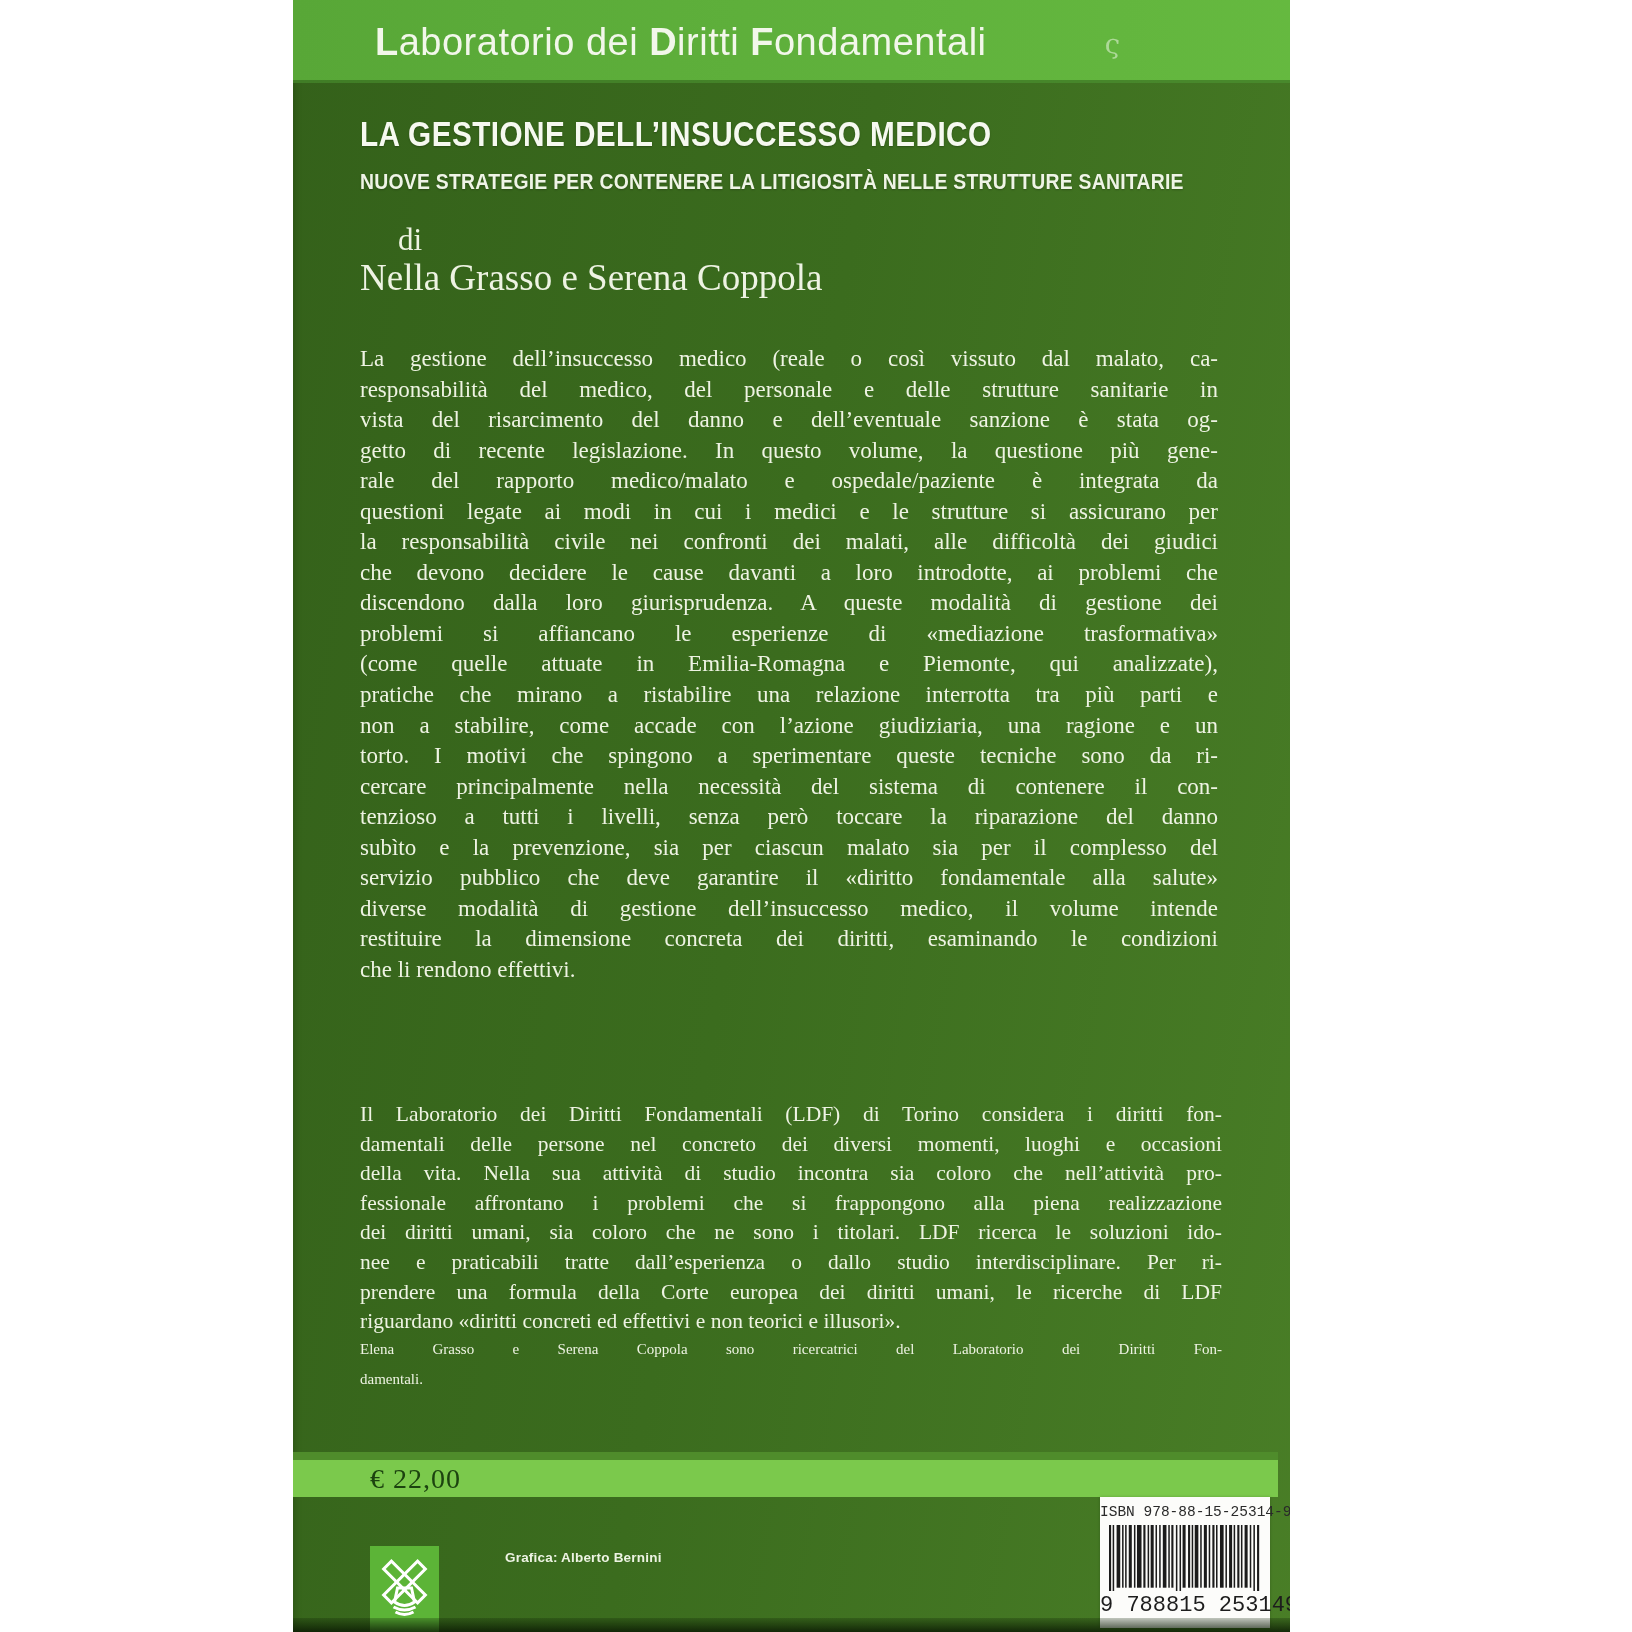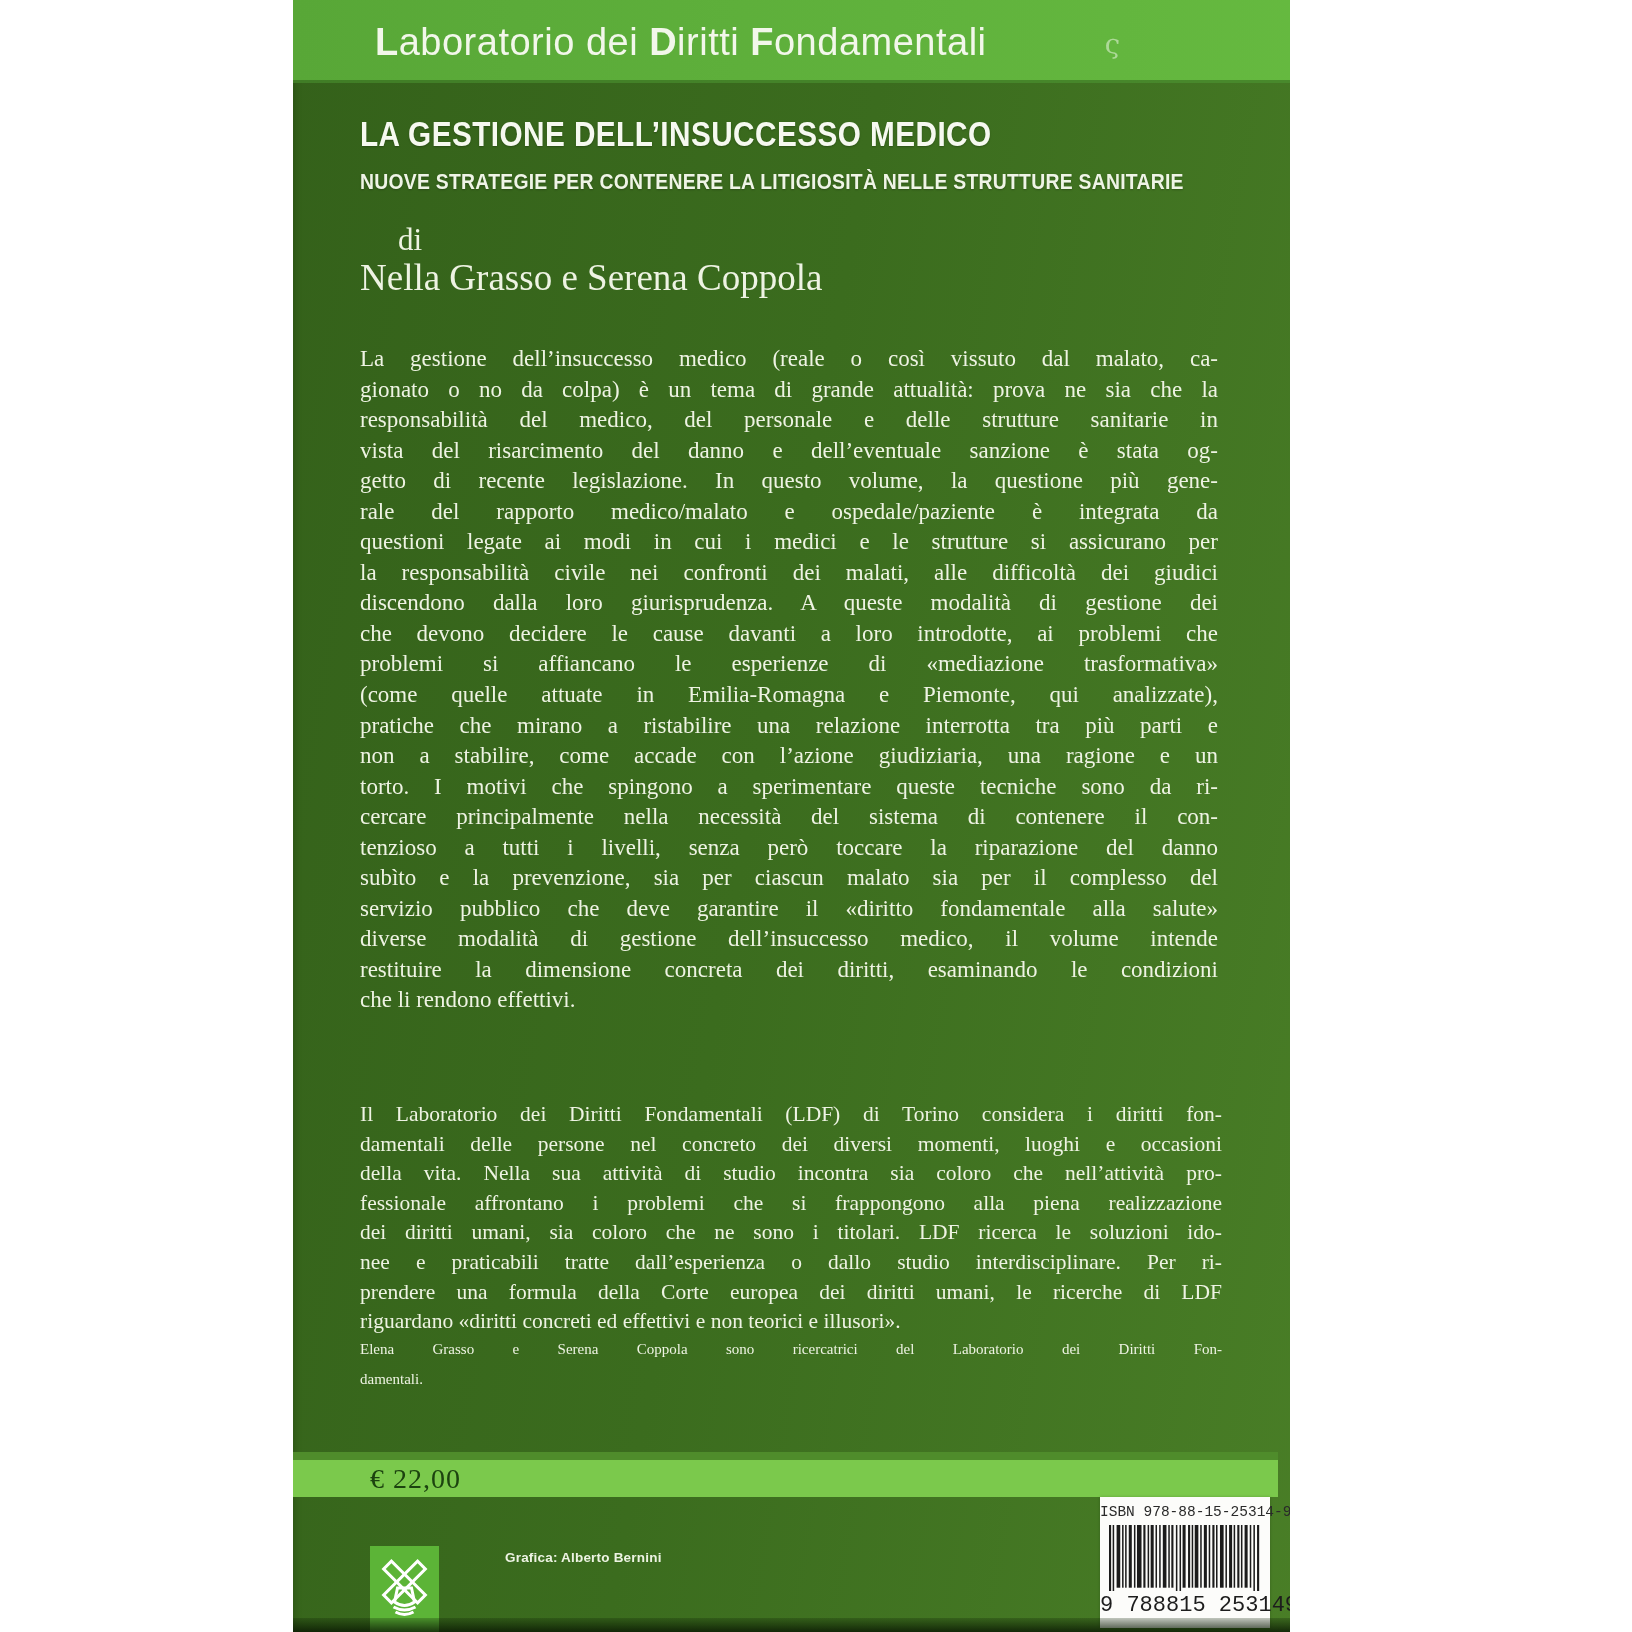--- a/index.html
+++ b/index.html
@@ -67,29 +67,28 @@
       <div class="smudge">ς</div>
     </div>
 
     <div class="title">LA GESTIONE DELL’INSUCCESSO MEDICO</div>
     <div class="subtitle">NUOVE STRATEGIE PER CONTENERE LA LITIGIOSITÀ NELLE STRUTTURE SANITARIE</div>
     <div class="byline">di</div>
     <div class="authors">Nella Grasso e Serena Coppola</div>
 
     <div class="synopsis">
         <div class="jline">La gestione dell’insuccesso medico (reale o così vissuto dal malato, ca-</div>
-        <div class="jline">gionato o no da colpa) è un tema di grande attualità: prova ne sia che la</div>
         <div class="jline">responsabilità del medico, del personale e delle strutture sanitarie in</div>
         <div class="jline">vista del risarcimento del danno e dell’eventuale sanzione è stata og-</div>
         <div class="jline">getto di recente legislazione. In questo volume, la questione più gene-</div>
         <div class="jline">rale del rapporto medico/malato e ospedale/paziente è integrata da</div>
         <div class="jline">questioni legate ai modi in cui i medici e le strutture si assicurano per</div>
         <div class="jline">la responsabilità civile nei confronti dei malati, alle difficoltà dei giudici</div>
+        <div class="jline">che devono decidere le cause davanti a loro introdotte, ai problemi che</div>
         <div class="jline">discendono dalla loro giurisprudenza. A queste modalità di gestione dei</div>
-        <div class="jline">che devono decidere le cause davanti a loro introdotte, ai problemi che</div>
         <div class="jline">problemi si affiancano le esperienze di «mediazione trasformativa»</div>
         <div class="jline">(come quelle attuate in Emilia-Romagna e Piemonte, qui analizzate),</div>
         <div class="jline">pratiche che mirano a ristabilire una relazione interrotta tra più parti e</div>
         <div class="jline">non a stabilire, come accade con l’azione giudiziaria, una ragione e un</div>
         <div class="jline">torto. I motivi che spingono a sperimentare queste tecniche sono da ri-</div>
         <div class="jline">cercare principalmente nella necessità del sistema di contenere il con-</div>
         <div class="jline">tenzioso a tutti i livelli, senza però toccare la riparazione del danno</div>
         <div class="jline">subìto e la prevenzione, sia per ciascun malato sia per il complesso del</div>
         <div class="jline">servizio pubblico che deve garantire il «diritto fondamentale alla salute»</div>
         <div class="jline">diverse modalità di gestione dell’insuccesso medico, il volume intende</div>

